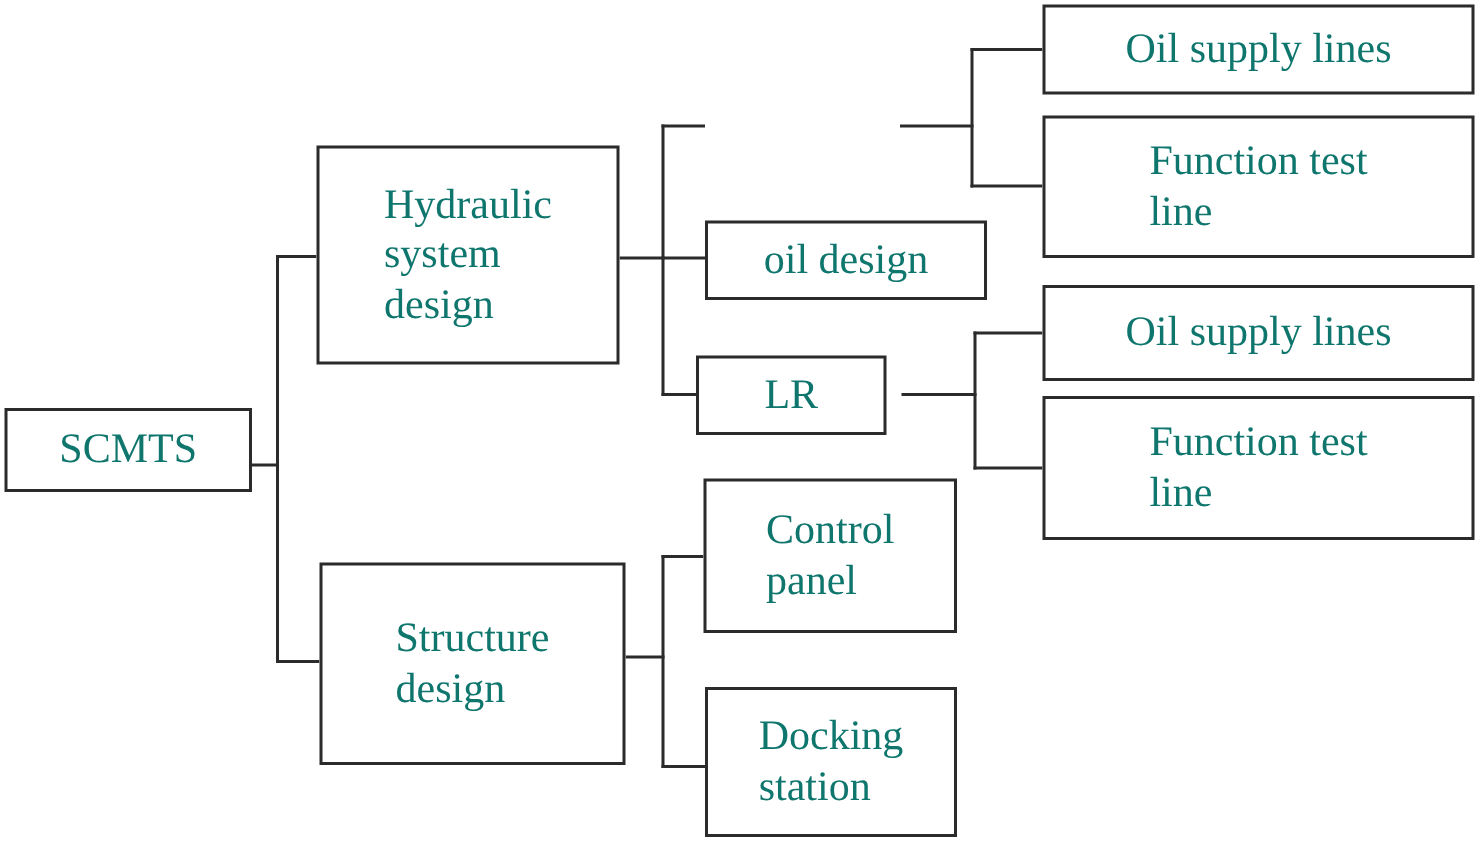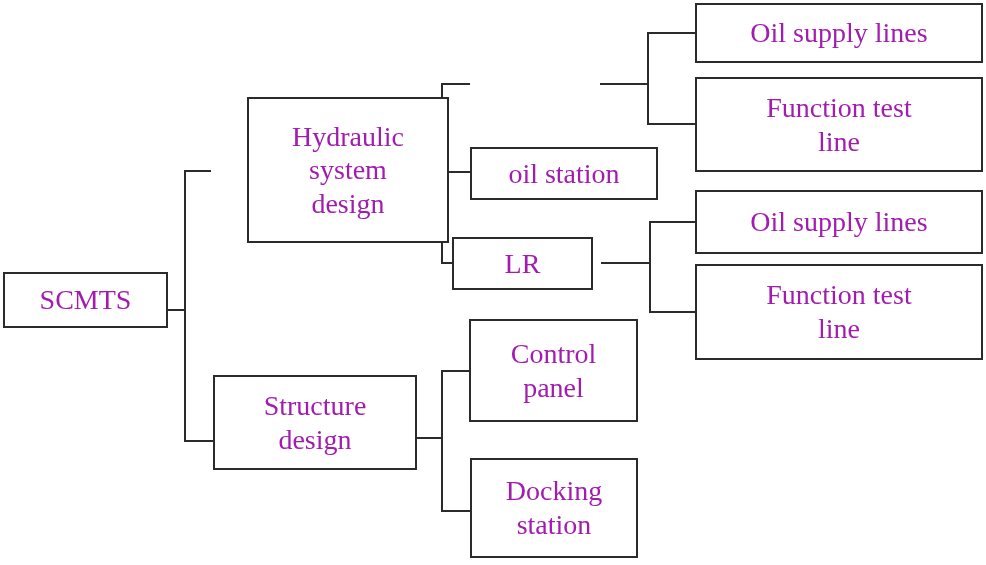--- a/index.html
+++ b/index.html
@@ -16,38 +16,37 @@
     overflow: hidden;
   }
   .node {
     position: absolute;
     box-sizing: border-box;
     border: 2px solid #2b2b2b;
     background: #ffffff;
     display: flex;
     align-items: center;
     justify-content: center;
-    text-align: center;
-    color: #a21caf;
+    color: #0f766e;
     font-size: 28px;
     line-height: 1.2;
     white-space: pre-line;
   }
   .line {
     position: absolute;
     background: #2b2b2b;
   }
 
   
   #n-scmts            { left:   3px; top: 272px; width: 165px; height:  56px; }
-  #n-hydraulic        { left: 211px; top:  97px; width: 202px; height: 146px; margin-left: 36px; }
-  #n-structure        { left: 213px; top: 375px; width: 204px; height: 95px; }
+  #n-hydraulic        { left: 211px; top:  97px; width: 202px; height: 146px; }
+  #n-structure        { left: 213px; top: 375px; width: 204px; height: 135px; }
   #n-hr               { left: 470px; top:  57px; width: 130px; height:  54px; }
   #n-oil-return       { left: 470px; top: 147px; width: 188px; height:  53px; }
-  #n-lr               { left: 452px; top: 237px; width: 141px; height:  53px; }
+  #n-lr               { left: 464px; top: 237px; width: 127px; height:  53px; }
   #n-hr-oil-supply    { left: 695px; top:   3px; width: 288px; height:  60px; }
   #n-hr-function-test { left: 695px; top:  77px; width: 288px; height:  95px; }
   #n-lr-oil-supply    { left: 695px; top: 190px; width: 288px; height:  64px; }
   #n-lr-function-test { left: 695px; top: 264px; width: 288px; height:  96px; }
   #n-control-panel    { left: 469px; top: 319px; width: 169px; height: 103px; }
   #n-docking-station  { left: 470px; top: 458px; width: 168px; height: 100px; }
 
   
   #l-root-h      { left: 167px; top: 309px; width:  19px; height:   2px; }
   #l-root-spine  { left: 184px; top: 170px; width:   2px; height: 272px; }
@@ -109,21 +108,21 @@
   <div class="line" id="l-lr-spine"></div>
   <div class="line" id="l-lr-s1"></div>
   <div class="line" id="l-lr-s2"></div>
 
   <div class="node" id="n-scmts">SCMTS</div>
   <div class="node" id="n-hydraulic">Hydraulic
 system
 design</div>
   <div class="node" id="n-structure">Structure
 design</div>
-  <div class="node" id="n-oil-return">oil station</div>
+  <div class="node" id="n-oil-return">oil design</div>
   <div class="node" id="n-lr">LR</div>
   <div class="node" id="n-hr-oil-supply">Oil supply lines</div>
   <div class="node" id="n-hr-function-test">Function test
 line</div>
   <div class="node" id="n-lr-oil-supply">Oil supply lines</div>
   <div class="node" id="n-lr-function-test">Function test
 line</div>
   <div class="node" id="n-control-panel">Control
 panel</div>
   <div class="node" id="n-docking-station">Docking

